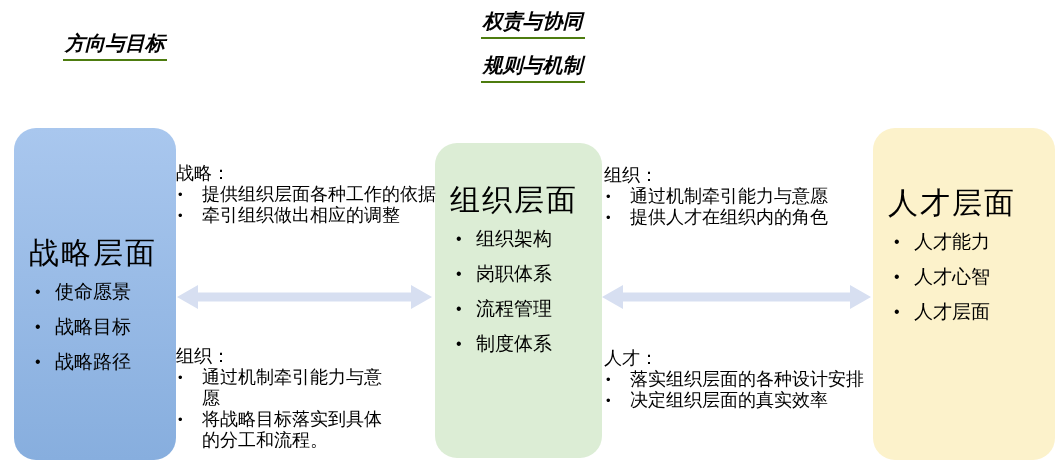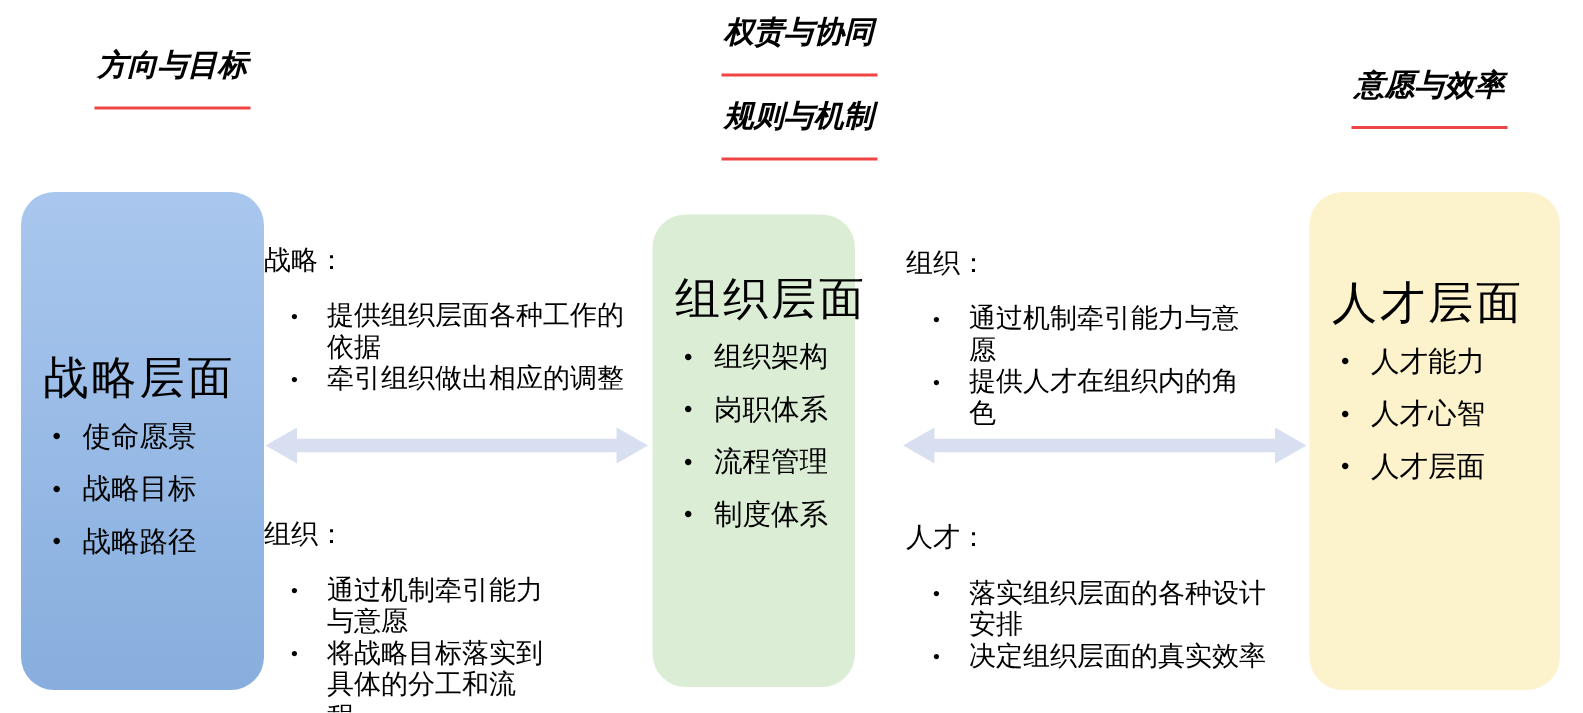--- a/index.html
+++ b/index.html
@@ -14,46 +14,46 @@
   
   .col-header{
     position:absolute;
     text-align:center;
     font-size:20px;
     font-weight:bold;
     font-style:italic;
   }
   .col-header .hline{
     display:inline-block;
-    border-bottom:2px solid #ef4444;
-    padding:0 2px 14px 2px;
+    border-bottom:2px solid #4d7c0f;
+    padding:0 2px 2px 2px;
   }
   .hdr-left{left:35px;top:30px;width:160px;}
   .hdr-center{left:450px;top:8px;width:165px;}
   .hdr-center .hline{margin-bottom:13px;}
   .hdr-right{left:873px;top:43px;width:160px;}
   
   .level-box{
     position:absolute;
     border-radius:22px;
     box-sizing:border-box;
     padding:0 10px 0 15px;
   }
   .box-strategy{
     left:14px;top:128px;width:162px;height:332px;
     background:linear-gradient(to bottom,#a9c7ee 0%,#87aede 100%);
     padding-top:108px;
   }
   .box-org{
-    left:435px;top:143px;width:135px;height:315px;
+    left:435px;top:143px;width:167px;height:315px;
     background:#dcedd5;
     padding-top:40px;
   }
   .box-talent{
-    left:873px;top:128px;width:167px;height:332px;
+    left:873px;top:128px;width:182px;height:332px;
     background:#fcf2cb;
     padding-top:58px;
   }
   .box-title{
     font-size:30px;
     letter-spacing:2px;
     line-height:34px;
     white-space:nowrap;
   }
   .box-list{
@@ -77,21 +77,21 @@
   }
   
   .note{
     position:absolute;
     font-size:18px;
     line-height:21px;
   }
   .note-label{white-space:nowrap;}
   .note-list{
     list-style:none;
-    margin:16px;padding:0;
+    margin:0;padding:0;
   }
   .note-list li{
     position:relative;
     padding-left:26px;
   }
   .note-list li::before{
     content:"•";
     position:absolute;
     left:2px;top:0;
     font-size:13px;
@@ -110,23 +110,20 @@
 <body>
 
 <div class="canvas">
 
   <div class="col-header hdr-left">
     <span class="hline">方向与目标</span>
   </div>
   <div class="col-header hdr-center">
     <span class="hline">权责与协同</span><br>
     <span class="hline">规则与机制</span>
-  </div>
-  <div class="col-header hdr-right">
-    <span class="hline">意愿与效率</span>
   </div>
 
   <div class="level-box box-strategy">
     <div class="box-title">战略层面</div>
     <ul class="box-list">
       <li>使命愿景</li>
       <li>战略目标</li>
       <li>战略路径</li>
     </ul>
   </div>

